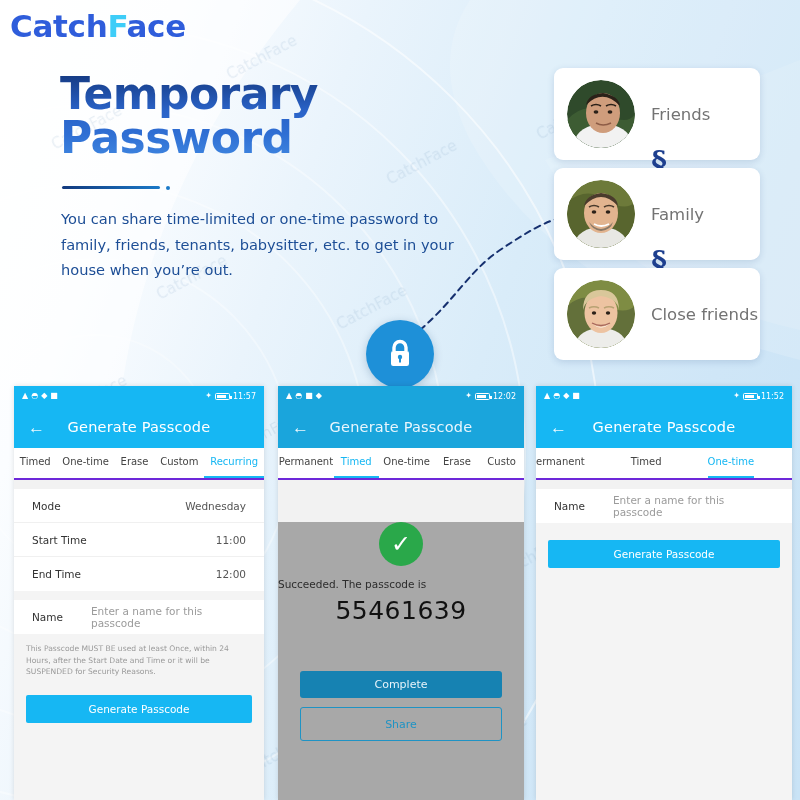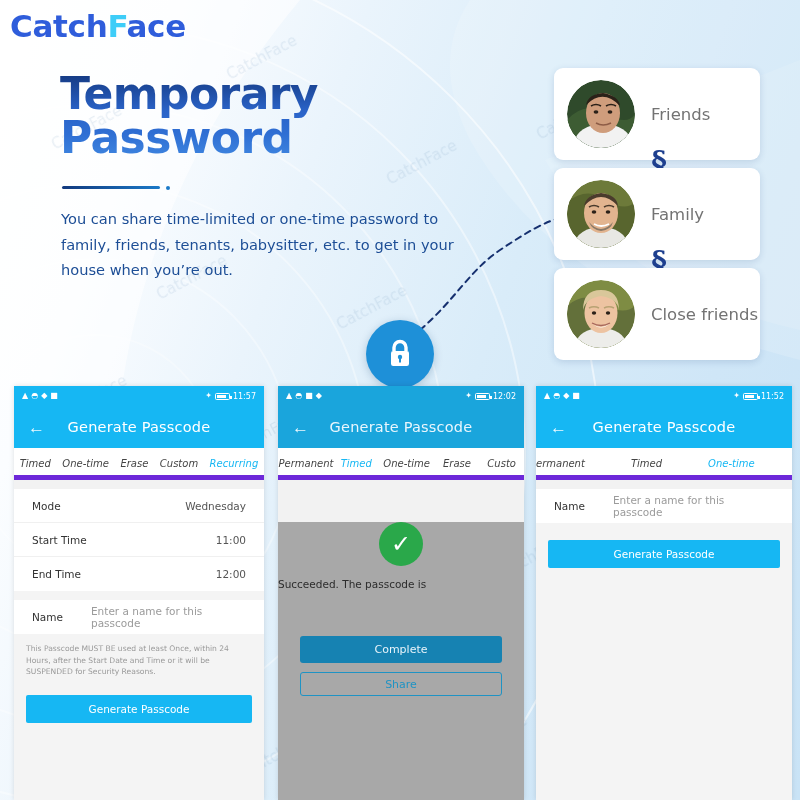--- a/index.html
+++ b/index.html
@@ -135,24 +135,23 @@
     color: rgba(255,255,255,0.92); font-size: 17px; line-height: 17px;
   }
   .appbar .title {
     color: #ffffff; font-size: 14.5px; letter-spacing: 0.2px;
     font-family: "DejaVu Sans", sans-serif;
   }
   #phone-2 .appbar .title { color: #e9f6fd; }
 
   .tabbar {
     height: 32px; background: #ffffff;
-    display: flex; align-items: flex-start;
+    display: flex; align-items: flex-end;
     position: relative; overflow: hidden;
-    border-bottom: 5px solid #6d28d9;
-    font-style: italic;
+    border-bottom: 2px solid #6d28d9;
   }
   .tab {
     font-size: 10px; color: #444; white-space: nowrap;
     padding: 0 0; text-align: center;
     font-family: "DejaVu Sans", sans-serif;
     position: relative; height: 32px; line-height: 32px;
   }
   .tab.active { color: #16b7f3; }
   .tab.active::after {
     content: ""; position: absolute; left: 0; right: 0; bottom: 0;
@@ -206,21 +205,21 @@
     margin-top: 6px; letter-spacing: 0.5px;
     font-family: "DejaVu Sans", sans-serif;
   }
   #p2-complete {
     margin: 46px 22px 0 22px; height: 27px; background: #1682b2;
     color: #e7f3fa; font-size: 11px; border-radius: 3px;
     display: flex; align-items: center; justify-content: center;
     font-family: "DejaVu Sans", sans-serif;
   }
   #p2-share {
-    margin: 9px 22px 0 22px; height: 24px;
+    margin: 9px 22px 0 22px; height: 34px;
     border: 1px solid #1f93c4; color: #1f93c4; font-size: 11px;
     border-radius: 3px;
     display: flex; align-items: center; justify-content: center;
     font-family: "DejaVu Sans", sans-serif;
   }
 </style>
 </head>
 <body>
 
 <div id="stage">
@@ -449,20 +448,21 @@
     <div class="tabbar">
       <div class="tab" style="flex:1">Permanent</div>
       <div class="tab active" style="flex:0.8">Timed</div>
       <div class="tab" style="flex:1">One-time</div>
       <div class="tab" style="flex:0.8">Erase</div>
       <div class="tab" style="flex:0.8">Custo</div>
     </div>
     <div id="p2-content">
       <div id="p2-check">✓</div>
       <div id="p2-succ">Succeeded. The passcode is</div>
+      <div id="p2-code">55461639</div>
       <div id="p2-complete">Complete</div>
       <div id="p2-share">Share</div>
 
     </div>
   </div>
 
   <div class="phone" id="phone-3">
     <div class="statusbar">
       <div class="sb-left">
         <span class="sb-ico">▲</span>

